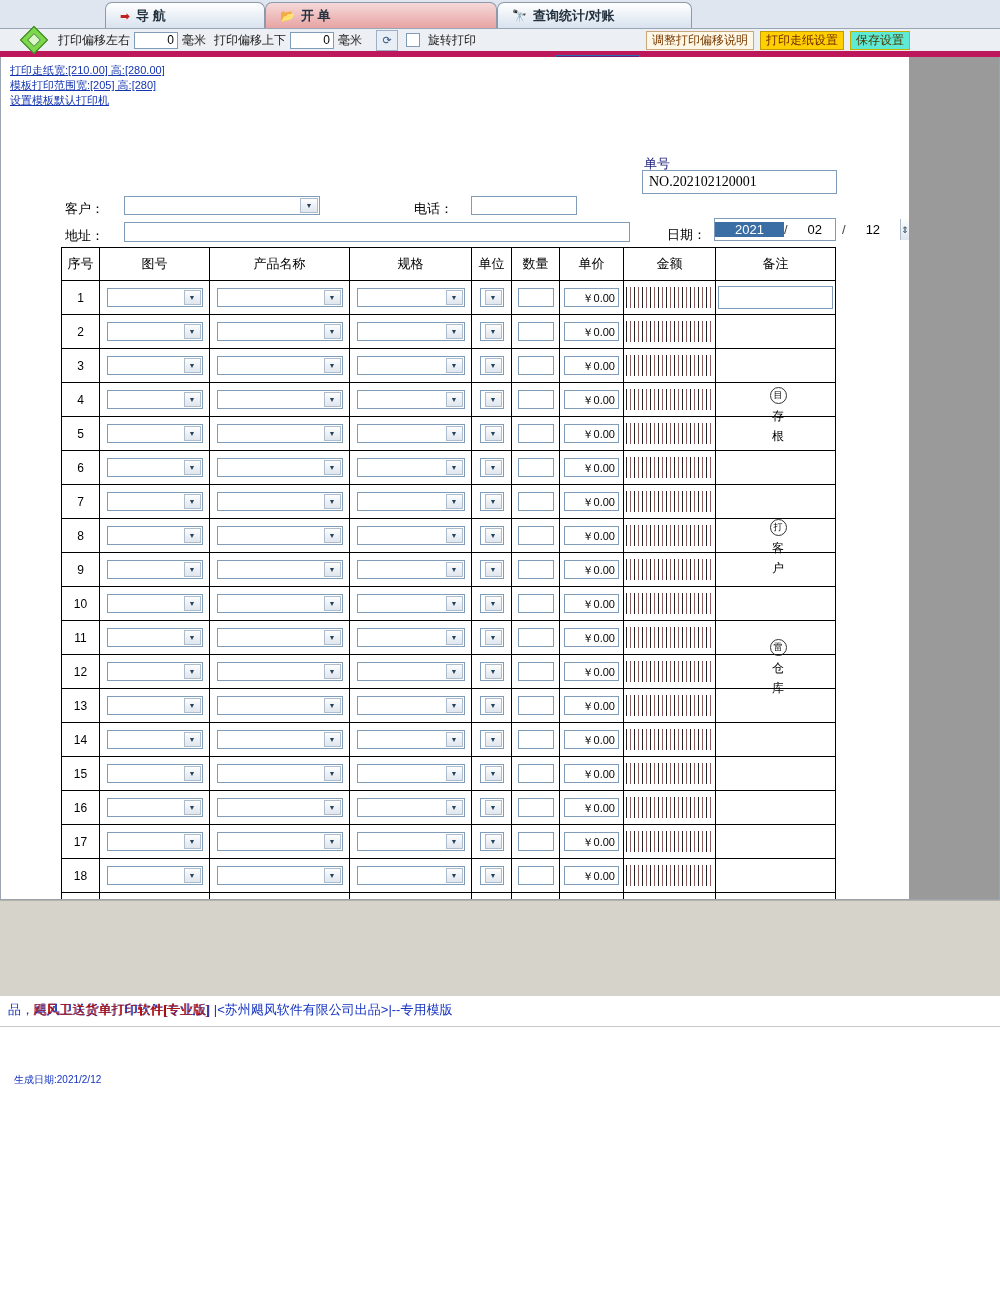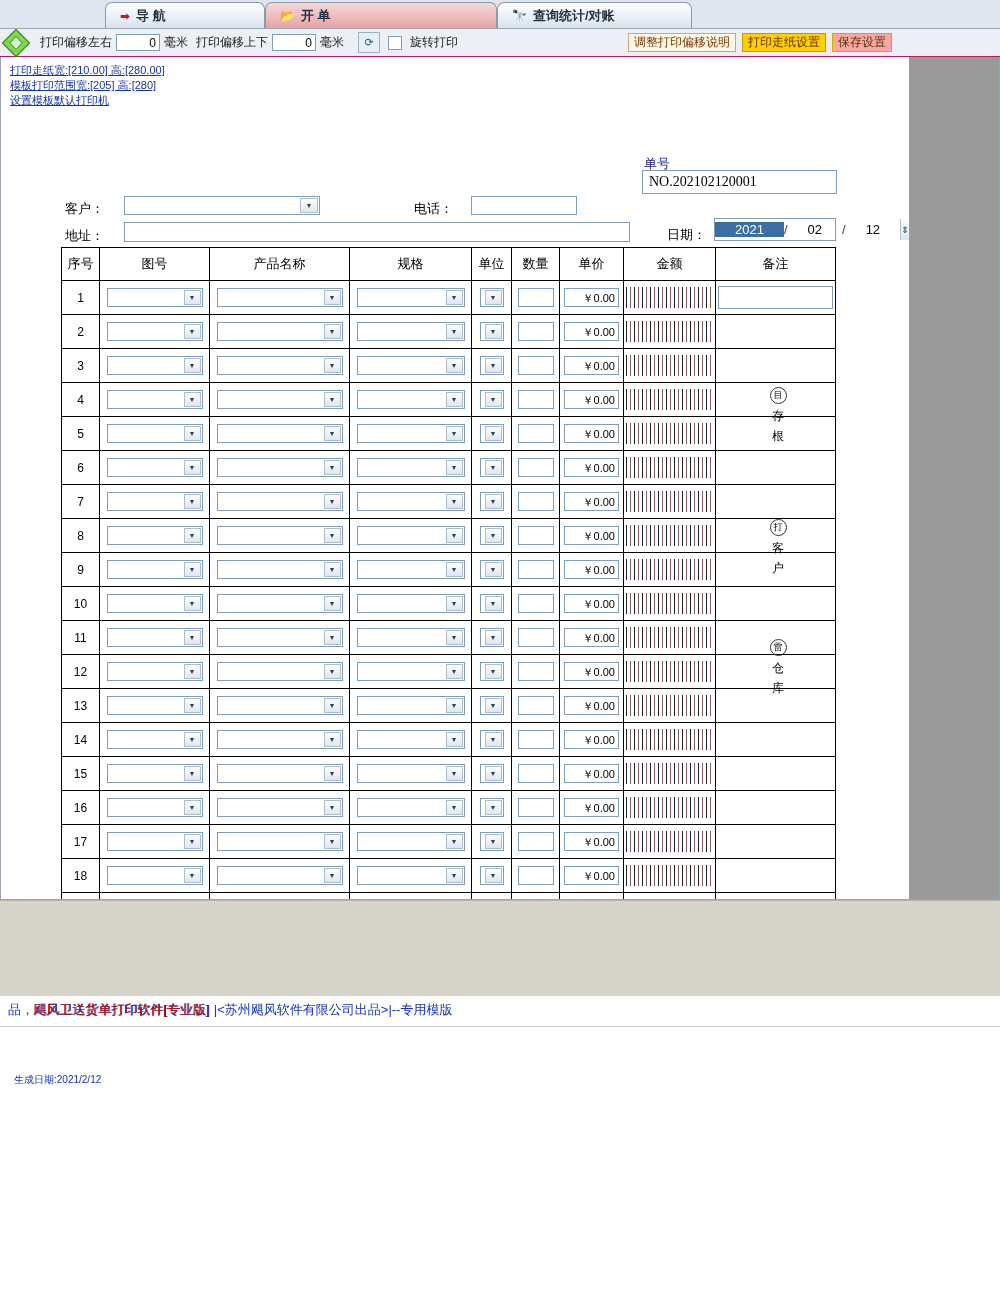--- a/index.html
+++ b/index.html
@@ -28,22 +28,22 @@
   #tab-nav{left:105px;width:160px;background:linear-gradient(#ffffff,#d8e2ee);}
   #tab-bill{left:265px;width:232px;background:linear-gradient(#f6d9d9,#e7a3a3);}
   #tab-query{left:497px;width:195px;background:linear-gradient(#ffffff,#d8e2ee);}
   #tab-nav .ico{color:#c02020;}
   #tab-bill .ico{color:#c07a10;}
   #tab-query .ico{color:#3a5fa0;}
 
   
   .toolbar{
     position:relative;height:28px;background:#eceff3;
-    border-bottom:1px solid #be185d;
-    display:flex;align-items:center;padding-left:6px;box-sizing:border-box;
+    border-bottom:6px solid #be185d;
+    display:flex;align-items:center;padding-left:24px;box-sizing:border-box;
   }
   .diamond{
     width:18px;height:18px;background:#7bd94a;border:1px solid #3a7a22;
     transform:rotate(45deg);margin-right:10px;position:relative;
   }
   .diamond:after{
     content:"";position:absolute;left:4px;top:4px;width:8px;height:8px;
     background:#d9f7c8;border:1px solid #4e8a33;
   }
   .tbl{font-size:12px;color:#1b1b1b;margin:0 4px;}
@@ -59,21 +59,21 @@
   .chk{margin-left:8px;display:flex;align-items:center;gap:4px;}
   .chk .box{width:12px;height:12px;border:1px solid #7f9db9;background:#fff;}
   .btn{
     height:19px;border:1px solid #8b96a3;font-size:12px;
     display:flex;align-items:center;padding:0 5px;margin-left:6px;
     box-sizing:border-box;white-space:nowrap;
   }
   .btn-font{background:#701a75;color:#fff;border-color:#2a6cb0;margin-top:48px;}
   .btn-exp{background:#fff7e6;color:#7a3a00;border-color:#c8a87a;}
   .btn-paper{background:#ffcf00;color:#6b2a00;border-color:#c09c00;}
-  .btn-save{background:#fca5a5;color:#4a3a00;border-color:#c0b000;}
+  .btn-save{background:#5eead4;color:#4a3a00;border-color:#c0b000;}
 
   
   .docwrap{
     position:relative;height:843px;background:#ffffff;
     border:1px solid #9aa4b0;border-top:none;box-sizing:border-box;
     overflow:hidden;
   }
   .grayband{
     position:absolute;right:0;top:0;width:90px;height:100%;background:#9a9a9a;
   }

